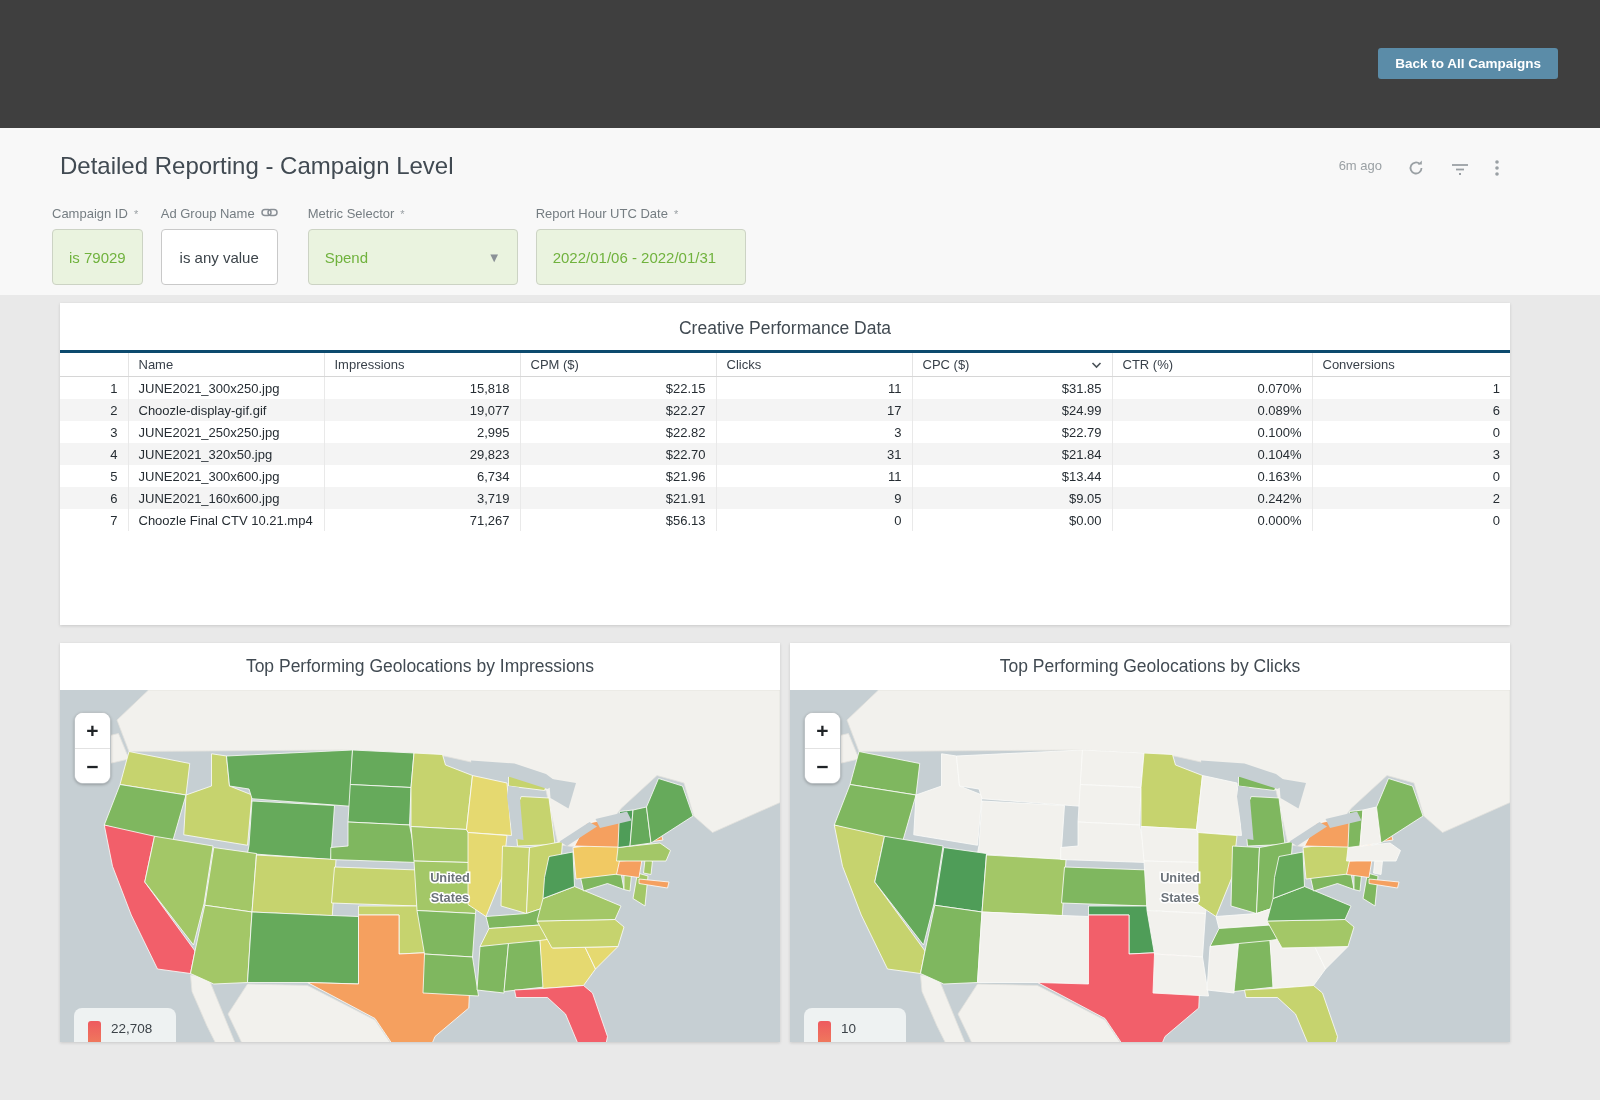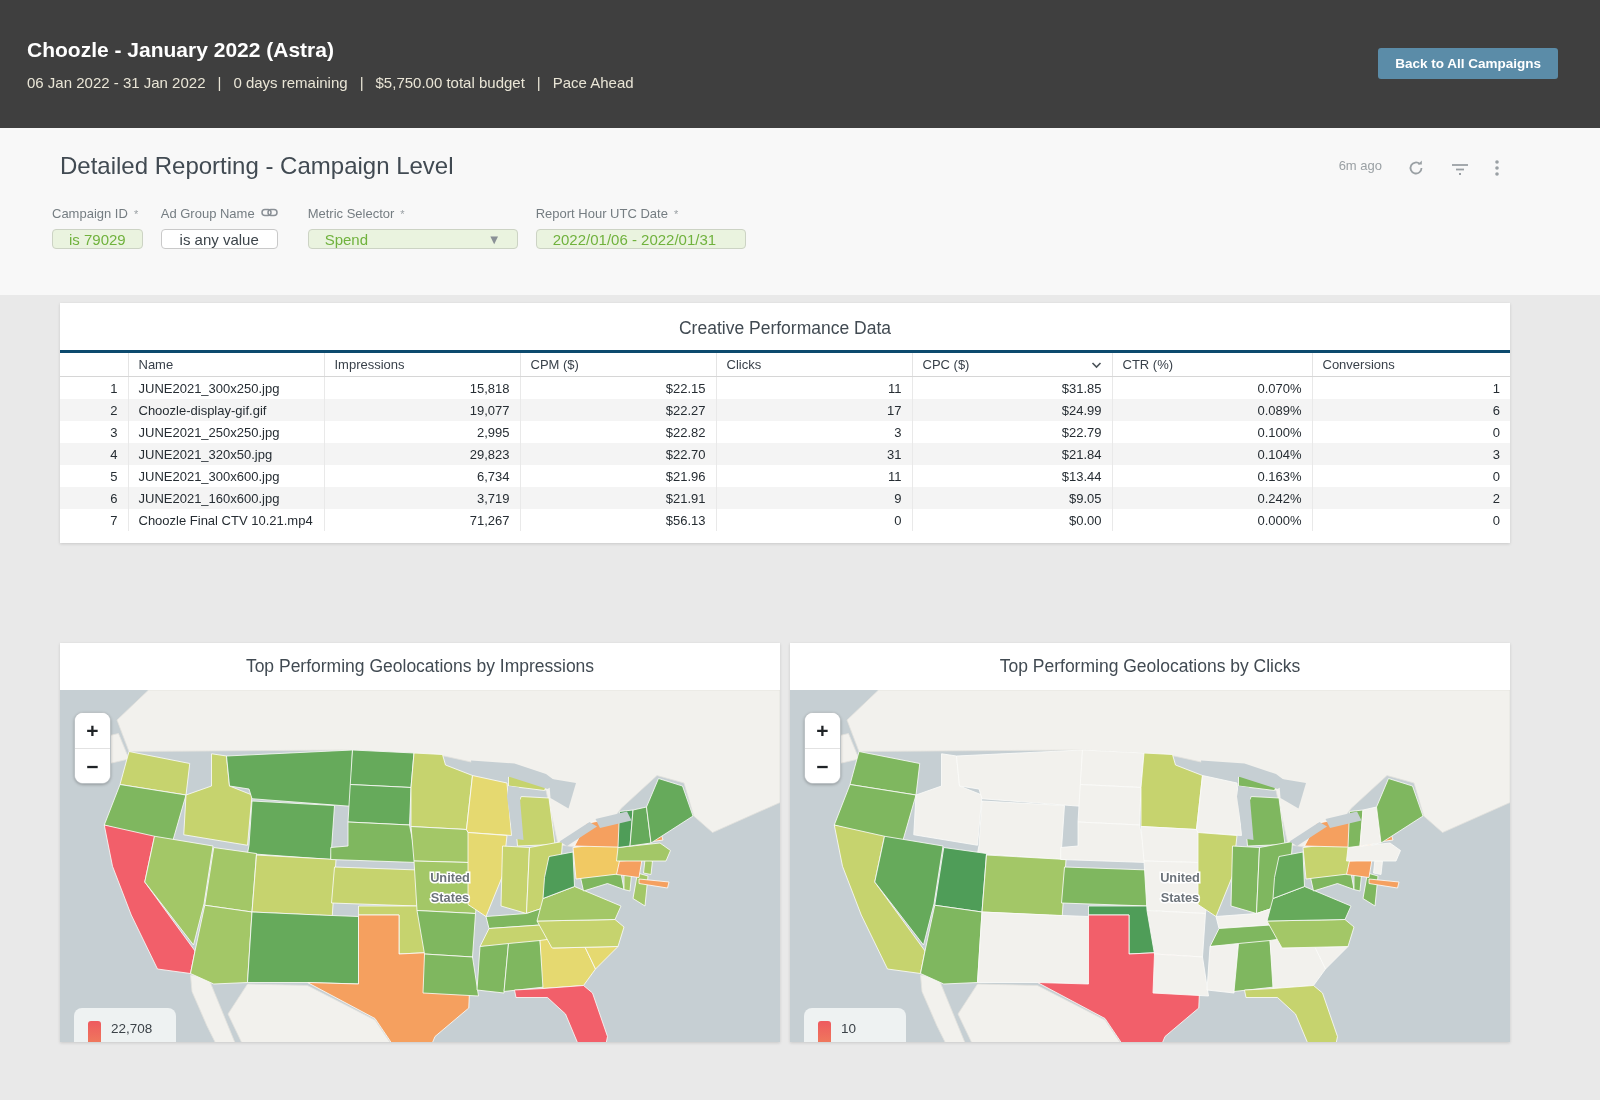--- a/index.html
+++ b/index.html
@@ -19,32 +19,32 @@
   .report-title { position:absolute; left:60px; top:24px; font-size:24px; color:#414a52; }
   .report-actions { position:absolute; right:100px; top:30px; display:flex; align-items:flex-start; gap:24px; }
   .updated { font-size:13px; color:#9aa0a4; }
   .icon-btn { background:none; border:none; cursor:pointer; display:flex; align-items:center; }
 
   .filters { position:absolute; left:52px; top:78px; display:flex; }
   .filter { margin-right:18px; }
   .filter:nth-child(2){ margin-right:30px; }
   .f-label { font-size:13px; color:#757d82; margin-bottom:8px; display:flex; align-items:center; gap:6px; }
   .f-label .req { color:#9aa0a4; font-size:11px; vertical-align:super; }
-  .f-box { height:20px; display:flex; align-items:center; justify-content:center;
+  .f-box { height:56px; display:flex; align-items:center; justify-content:center;
     padding:0 16px; border-radius:4px; font-size:15px; }
   .f-green { background:#eaf3df; border:1px solid #ccd3c4; color:#70b23d; }
   .f-plain { background:#ffffff; border:1px solid #c9c9c9; color:#3c444a; }
   .f-wide  { width:210px; justify-content:space-between; }
   .caret { color:#8a9096; font-size:13px; }
 
   
   .main { position:relative; height:805px; background:#e9e9e9; }
   .card { position:absolute; background:#fff; box-shadow:0 1px 3px rgba(0,0,0,.14); }
 
-  .table-card { left:60px; top:8px; width:1450px; height:240px; }
+  .table-card { left:60px; top:8px; width:1450px; height:322px; }
   .tc-title { text-align:center; font-size:17.5px; color:#414a52; padding:15px 0 11px; }
   table { width:100%; border-collapse:collapse; table-layout:fixed; }
   th { font-size:13px; font-weight:400; color:#39414a; text-align:left; padding:4px 10px;
        border-top:3px solid #0c4a6e; border-bottom:1px solid #d6d6d6; border-left:1px solid #e4e4e4; }
   th:first-child { border-left:none; }
   th .sort-ic { float:right; color:#555; }
   td { font-size:13px; color:#262d33; text-align:right; padding:3.5px 10px;
        border-left:1px solid #e9e9e9; white-space:nowrap; overflow:hidden; }
   td:first-child { border-left:none; color:#262d33; }
   td.cell-name { text-align:left; }
@@ -66,22 +66,20 @@
   .legend { position:absolute; left:14px; top:318px; width:102px; height:210px; z-index:3;
     background:rgba(241,244,244,.93); border-radius:8px; }
   .legend-bar { position:absolute; left:14px; top:13px; width:13px; height:180px; border-radius:3px;
     background:linear-gradient(to bottom,#ee5a5f 0%,#f0915b 22%,#eccb60 42%,#e2d96c 55%,#a9c967 78%,#5da95c 100%); }
   .legend-max { position:absolute; left:37px; top:13px; font-size:13.5px; color:#3b4248; }
 </style>
 </head>
 <body>
 
 <div class="campaign-header">
-  <div class="ch-title">Choozle - January 2022 (Astra)</div>
-  <div class="ch-meta" id="ch-meta"><span>06 Jan 2022 -  31 Jan 2022</span><span class="sep">|</span><span>0 days remaining</span><span class="sep">|</span><span>$5,750.00 total budget</span><span class="sep">|</span><span>Pace Ahead</span></div>
   <button class="back-btn">Back to All Campaigns</button>
 </div>
 
 <div class="report-bar">
   <div class="report-title">Detailed Reporting - Campaign Level</div>
   <div class="report-actions">
     <span class="updated">6m ago</span>
     <button class="icon-btn" title="">
       <svg width="20" height="20" viewBox="0 0 20 20">
           <path d="M15.5 10a5.5 5.5 0 1 1-1.7-4" fill="none" stroke="#9aa0a4" stroke-width="1.8"></path>

